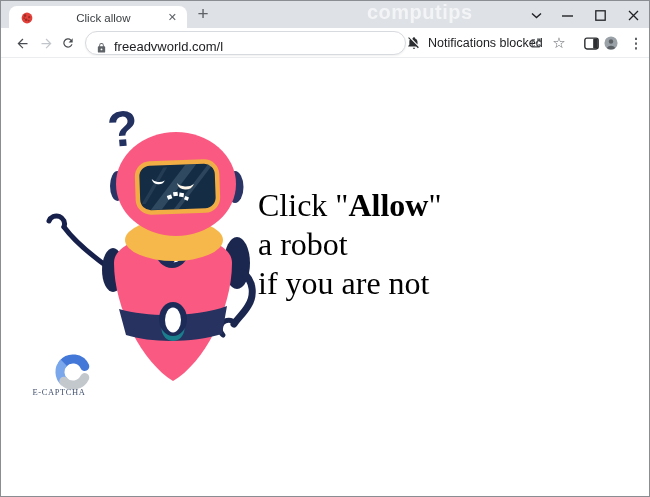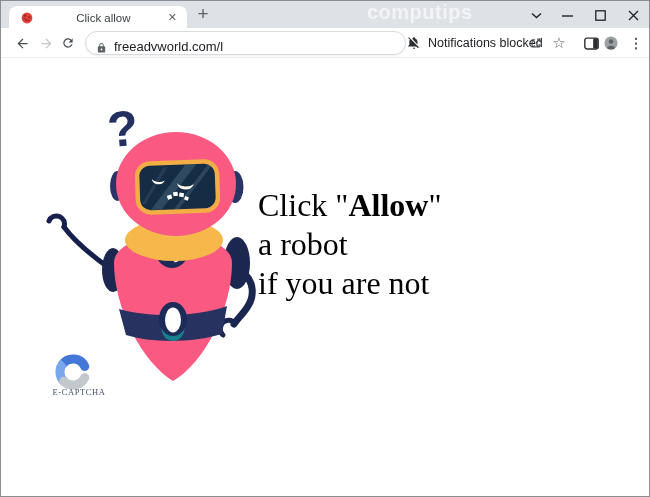--- a/index.html
+++ b/index.html
@@ -34,21 +34,21 @@
           cursor:pointer; }
   .notif-label{ font-size:12.5px; color:#202124; margin-left:7px; }
   .star{ font-size:15px; color:#5f6368; }
   .dots{ font-size:14px; color:#5f6368; font-weight:bold; letter-spacing:0; }
 
   
   .content{ position:absolute; left:1px; top:58px; width:648px; height:438px; background:#fff; }
   .robot-svg{ position:absolute; left:0; top:0; width:648px; height:438px; }
   .headline{ position:absolute; left:257px; top:128px; font-family:"Liberation Serif", serif;
              font-size:32px; line-height:39px; color:#000; }
-  .captcha-label{ position:absolute; left:44px; top:329px; width:68px; text-align:center;
+  .captcha-label{ position:absolute; left:24px; top:329px; width:68px; text-align:center;
                   font-family:"Liberation Serif", serif; font-size:8.5px; letter-spacing:0.6px;
                   color:#44536f; }
 </style>
 </head>
 <body>
 
 <div class="screen">
 
   <div class="tabbar">
     <div class="watermark">computips</div>

